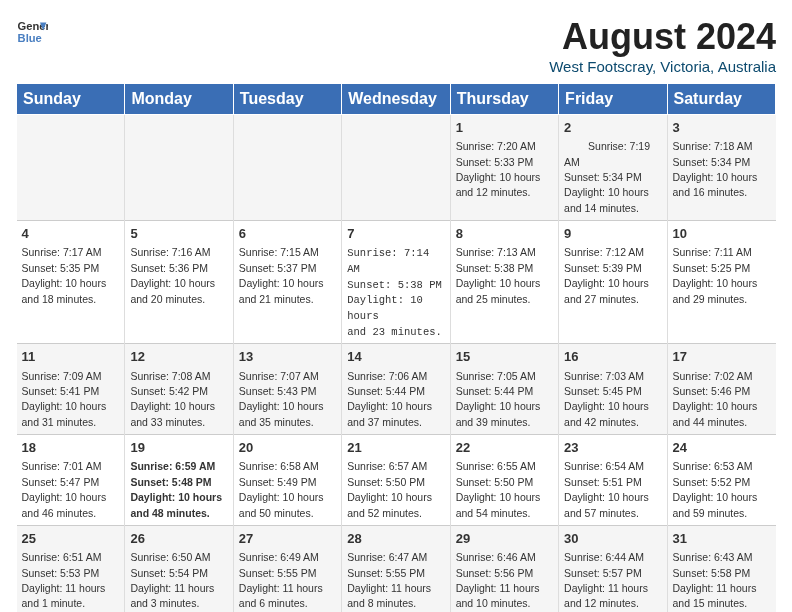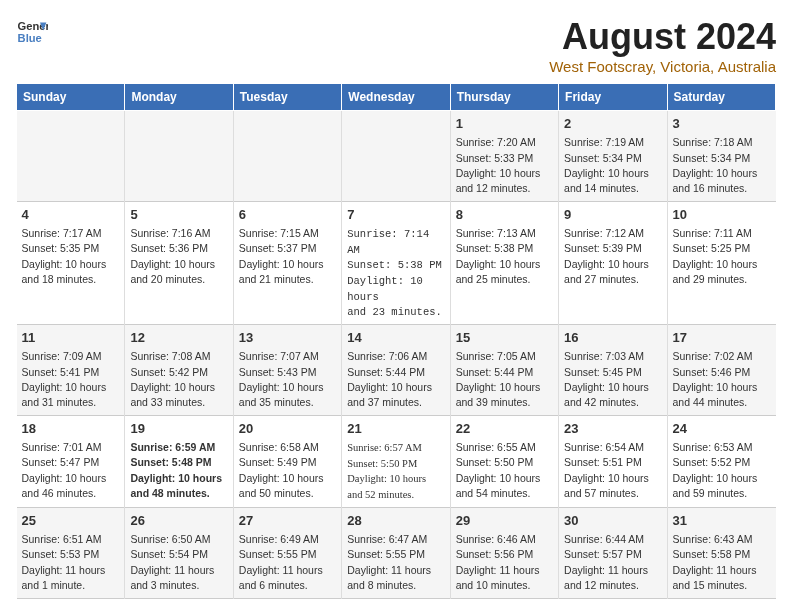--- a/index.html
+++ b/index.html
@@ -28,33 +28,33 @@
     .title-block {
       text-align: right;
     }
     .month-year {
       font-size: 36px;
       font-weight: bold;
       color: #222;
     }
     .location {
       font-size: 15px;
-      color: #a16207;
+      color: #0c4a6e;
     }
     table {
       width: 100%;
       border-collapse: collapse;
       font-size: 11px;
     }
     thead tr th {
       background-color: #3a6eb5;
       color: #fff;
       text-align: left;
       padding: 6px 6px;
-      font-size: 12px;
+      font-size: 16px;
       font-weight: bold;
       border: 1px solid #fff;
     }
     tbody tr {
       border-bottom: 1px solid #ccc;
     }
     tbody tr:nth-child(odd) {
       background-color: #f5f5f5;
     }
     tbody tr:nth-child(even) {
@@ -113,21 +113,21 @@
   <tbody id="calendar-body">
   <tr>
         <td style="height: 80px;"></td>
         <td style="height: 80px;"></td>
         <td style="height: 80px;"></td>
         <td style="height: 80px;"></td>
         <td><span class="day-num">1</span><span class="day-info" style="white-space: pre-line;">Sunrise: 7:20 AM
 Sunset: 5:33 PM
 Daylight: 10 hours
 and 12 minutes.</span></td>
-        <td><span class="day-num">2</span><span class="day-info" style="white-space: pre-line;">Sunrise: 7:19 AM
+        <td><span class="day-num">2</span><span class="day-info" style="white-space: pre-line; margin-left: 24px;">Sunrise: 7:19 AM
 Sunset: 5:34 PM
 Daylight: 10 hours
 and 14 minutes.</span></td>
         <td><span class="day-num">3</span><span class="day-info" style="white-space: pre-line;">Sunrise: 7:18 AM
 Sunset: 5:34 PM
 Daylight: 10 hours
 and 16 minutes.</span></td>
       </tr>
       <tr>
         <td><span class="day-num">4</span><span class="day-info" style="white-space: pre-line;">Sunrise: 7:17 AM
@@ -195,21 +195,21 @@
 Daylight: 10 hours
 and 46 minutes.</span></td>
         <td><span class="day-num">19</span><span class="day-info" style="white-space: pre-line; font-weight: bold;">Sunrise: 6:59 AM
 Sunset: 5:48 PM
 Daylight: 10 hours
 and 48 minutes.</span></td>
         <td><span class="day-num">20</span><span class="day-info" style="white-space: pre-line;">Sunrise: 6:58 AM
 Sunset: 5:49 PM
 Daylight: 10 hours
 and 50 minutes.</span></td>
-        <td><span class="day-num">21</span><span class="day-info" style="white-space: pre-line; font-family: Liberation Serif, serif;">Sunrise: 6:57 AM
+        <td><span class="day-num">21</span><span class="day-info" style="white-space: pre-line;">Sunrise: 6:57 AM
 Sunset: 5:50 PM
 Daylight: 10 hours
 and 52 minutes.</span></td>
         <td><span class="day-num">22</span><span class="day-info" style="white-space: pre-line;">Sunrise: 6:55 AM
 Sunset: 5:50 PM
 Daylight: 10 hours
 and 54 minutes.</span></td>
         <td><span class="day-num">23</span><span class="day-info" style="white-space: pre-line;">Sunrise: 6:54 AM
 Sunset: 5:51 PM
 Daylight: 10 hours

